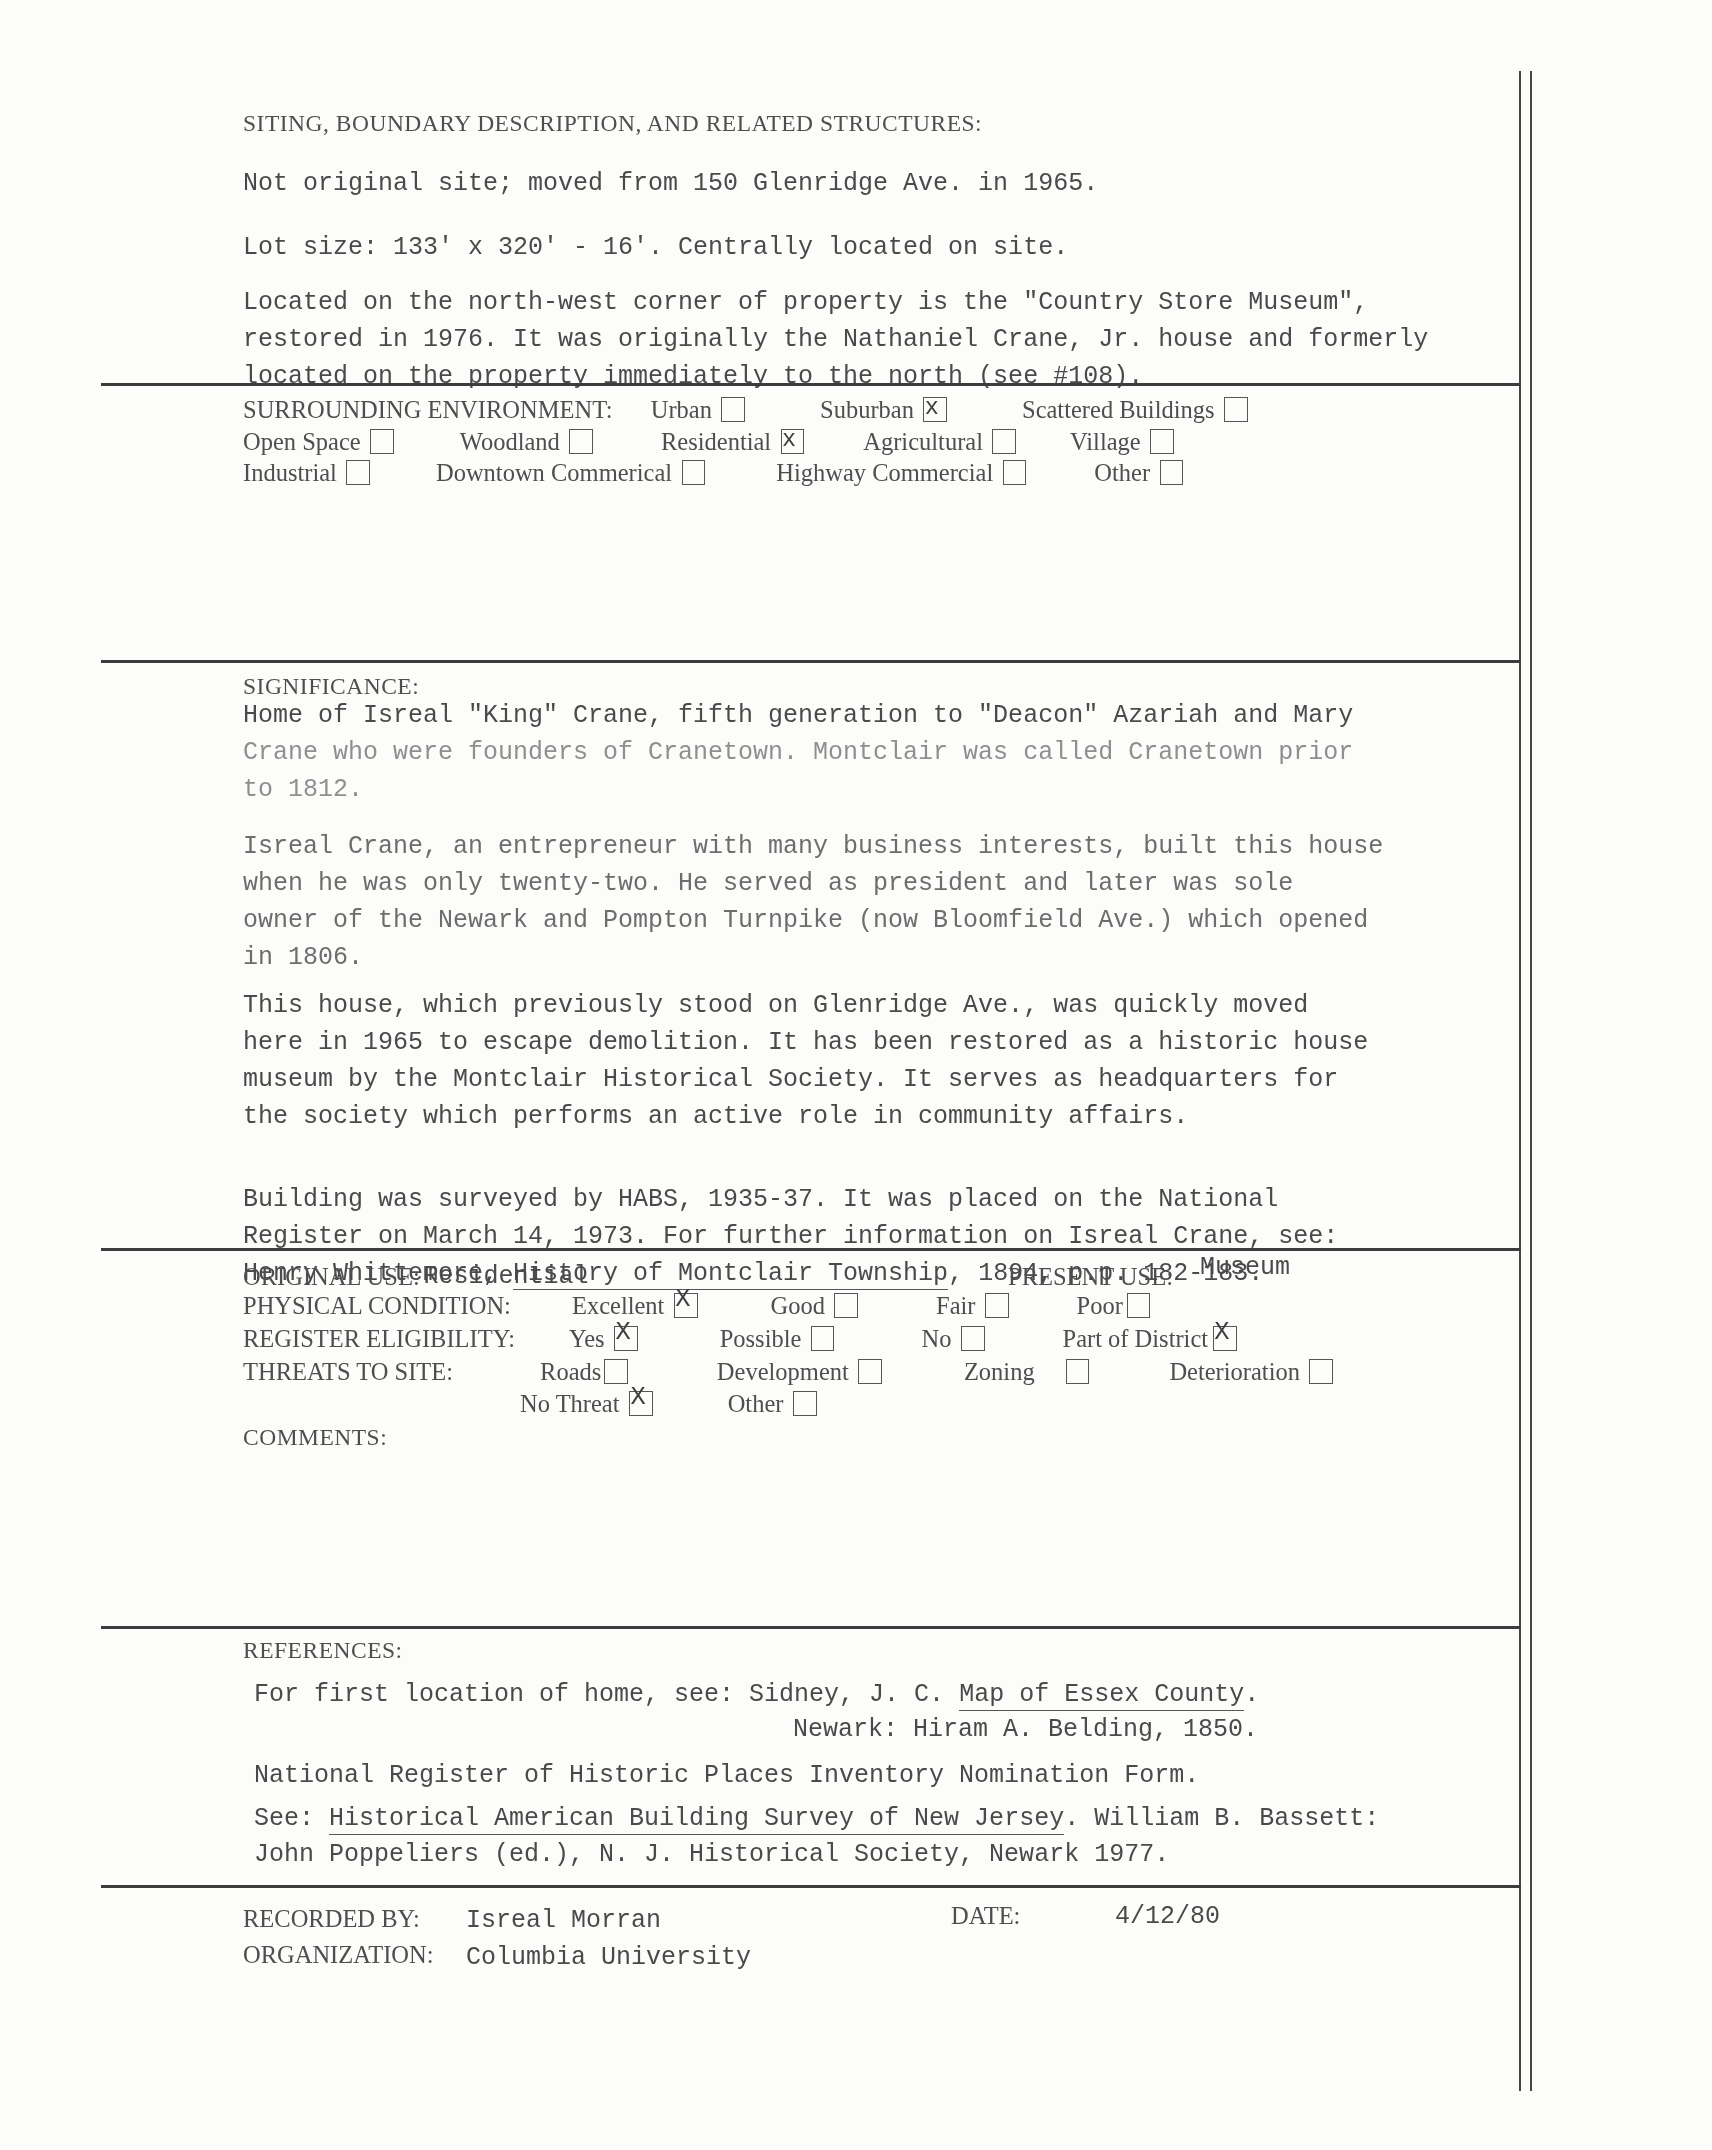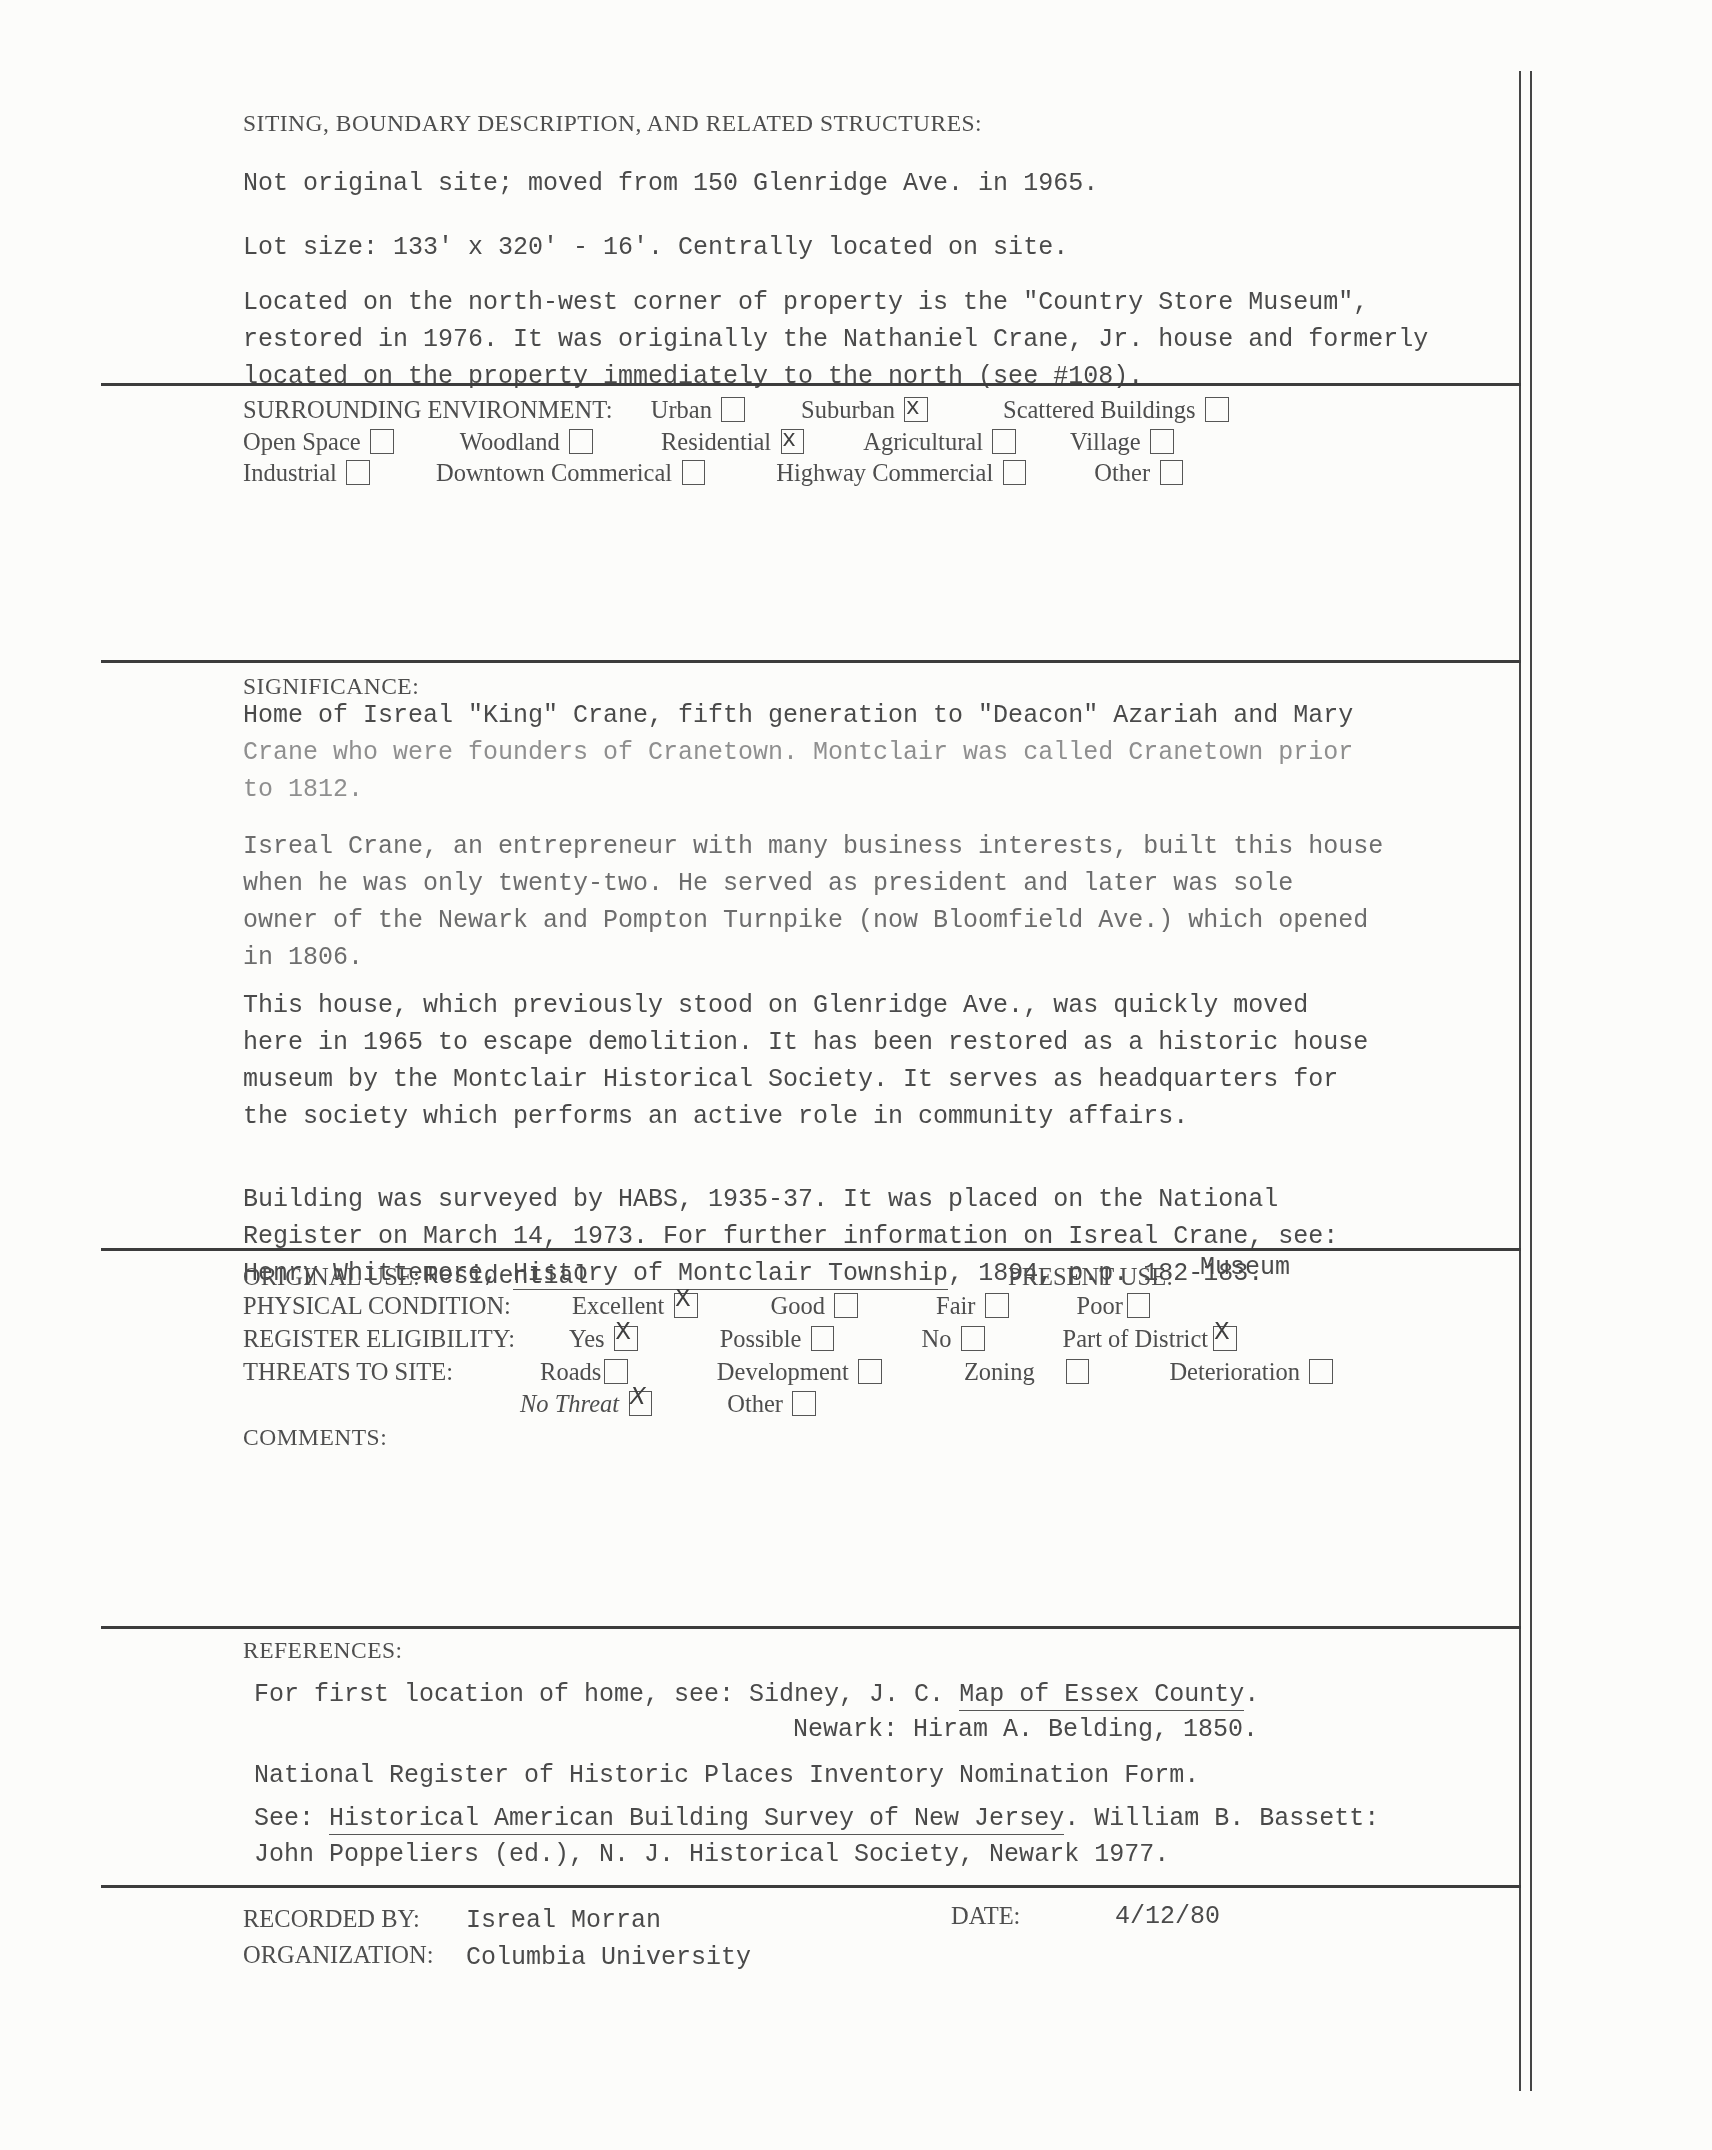--- a/index.html
+++ b/index.html
@@ -58,21 +58,21 @@
   <div class="abs mono" style="left:243px;top:165px;">Not original site; moved from 150 Glenridge Ave. in 1965.</div>
   <div class="abs mono" style="left:243px;top:229px;">Lot size:  133' x 320' - 16'.  Centrally located on site.</div>
   <div class="abs mono" style="left:243px;top:284px;width:1300px;">Located on the north-west corner of property is the "Country Store Museum",
 restored in 1976.  It was originally the Nathaniel Crane, Jr. house and formerly
 located on the property immediately to the north (see #108).</div>
 
   <div class="hrule" style="top:383px;"></div>
 
   <div class="row" style="left:243px;top:395px;">
     <span class="lbl" style="margin-right:38px;">SURROUNDING ENVIRONMENT:</span>
-    <span class="cbi" style="margin-right:56px;">
+    <span class="cbi" style="margin-right:75px;">
       <span class="lbl">Urban</span>
       <span class="cb">
           <span class="mark"></span>
         </span>
     </span>
     <span class="cbi" style="margin-right:75px;">
       <span class="lbl">Suburban</span>
       <span class="cb">
           <span class="mark">x</span>
         </span>
@@ -252,21 +252,21 @@
     </span>
     <span class="cbi">
       <span class="lbl">Deterioration</span>
       <span class="cb">
           <span class="mark"></span>
         </span>
     </span>
   </div>
 
   <div class="row cond-row" style="left:520px;top:1389px;">
-    <span class="cbi" style="margin-right:75px;font-style:italic;">
+    <span class="cbi" style="margin-right:75px;">
       <span class="lbl">No Threat</span>
       <span class="cb">
           <span class="mark">X</span>
         </span>
     </span>
     <span class="cbi">
       <span class="lbl">Other</span>
       <span class="cb">
           <span class="mark"></span>
         </span>

